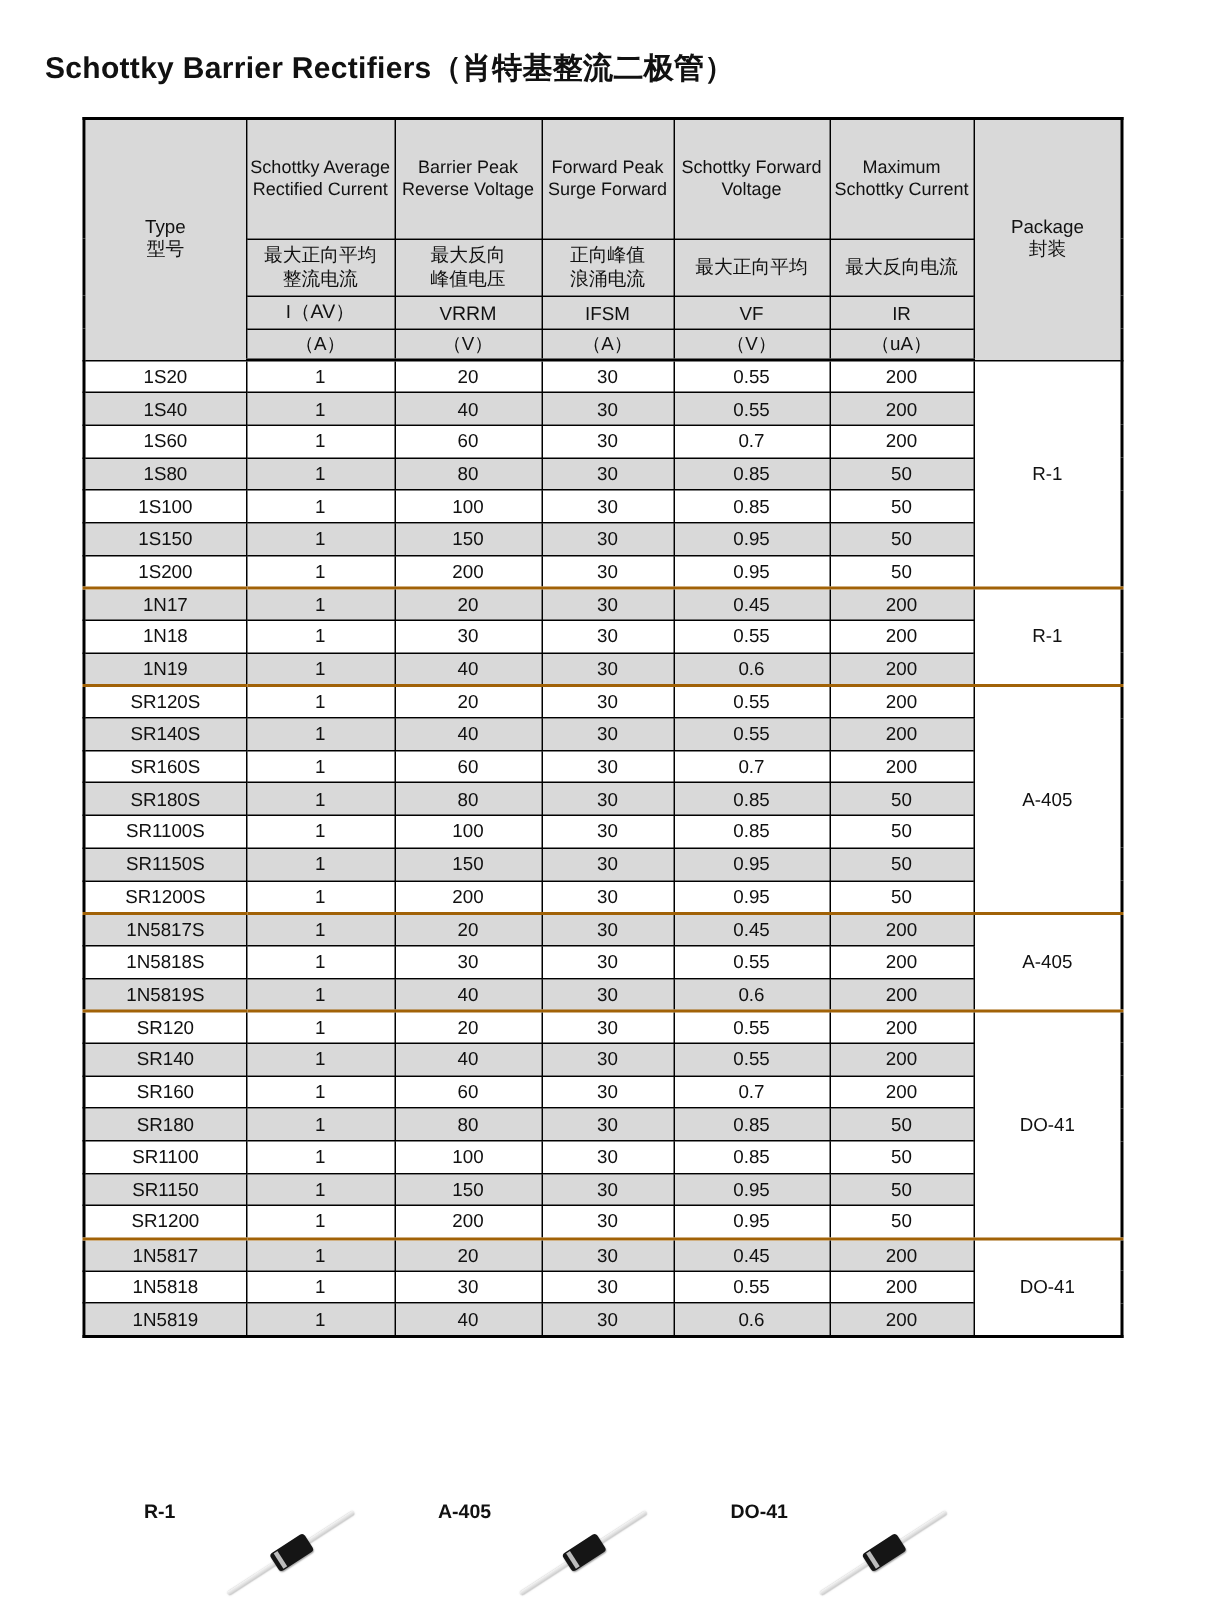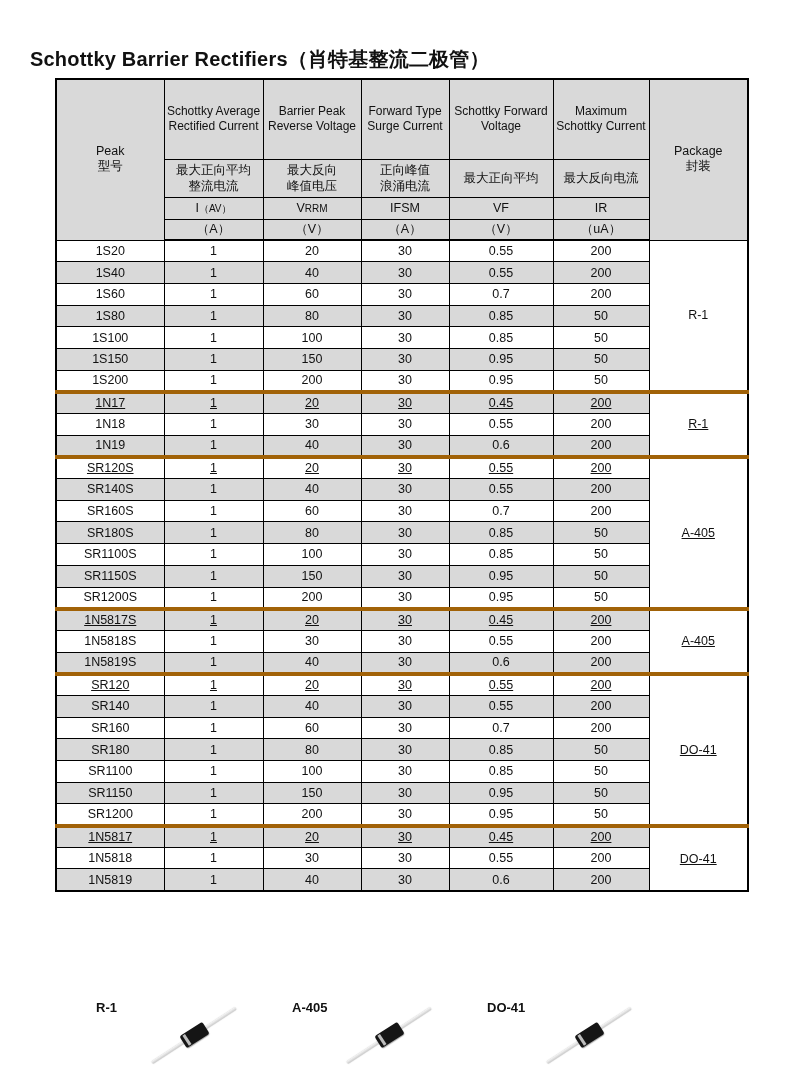--- a/index.html
+++ b/index.html
@@ -3,21 +3,21 @@
 <meta charset="utf-8">
 <style>
   * { margin:0; padding:0; box-sizing:border-box; }
   html,body { background:#ffffff; }
   body {
     width:803px; height:1080px; position:relative;
     font-family:"Liberation Sans","DejaVu Sans",sans-serif;
     color:#111;
   }
   .page-title {
-    position:absolute; left:30px; top:46px;
+    position:absolute; left:30px; top:32px;
     font-size:20px; font-weight:bold; letter-spacing:0.2px;
     white-space:nowrap;
   }
   table.spec {
     position:absolute; left:55px; top:78px; width:692px;
     border-collapse:collapse; table-layout:fixed;
     border:2px solid #000;
     font-size:12.5px;
   }
   table.spec th, table.spec td {
@@ -25,25 +25,25 @@
     text-align:center; vertical-align:middle;
     padding:0 2px;
     font-weight:normal;
     overflow:hidden;
   }
   thead th { background:#d9d9d9; }
   .h-en  { height:80px; font-size:12px; line-height:1.25; }
   .h-cn  { height:38px; font-size:12.5px; line-height:1.3; white-space:pre-line; }
   .h-sym { height:22px; font-size:12.5px; }
   .h-unit{ height:21px; font-size:12.5px; }
-  .sym-small { font-size:10px; }
+  .sym-small { font-size:13px; }
   thead tr.unit-row th { border-bottom:2px solid #000; }
   tbody td { height:21.7px; background:#ffffff; }
   tbody tr.stripe td { background:#d9d9d9; }
-  tbody tr.group-start td { border-top:4px solid #a16207;text-decoration:underline; }
+  tbody tr.group-start td { border-top:2px solid #a16207; }
   tbody td.package-cell { background:#ffffff !important; font-size:12.5px; }
   .pkg-label {
     position:absolute; font-size:13px; font-weight:bold; white-space:nowrap;
   }
   .diode { position:absolute; width:96px; height:64px; }
   .diode .lead {
     position:absolute; left:-2px; right:-2px; top:50%; height:3px; margin-top:-1.5px;
     background:linear-gradient(180deg,#f4f4f4 0%,#dedede 55%,#c8c8c8 100%);
     border-radius:2px; transform:rotate(-33deg);
     box-shadow:0 0 1px rgba(150,150,150,.8);
@@ -70,26 +70,26 @@
       <col style="width:99px">
       <col style="width:98px">
     <col style="width:88px">
       <col style="width:104px">
       <col style="width:96px">
       <col style="width:99px">
   </colgroup>
   <thead>
     <tr>
       <th rowspan="4">
-        <div>Peak</div>
+        <div>Type</div>
         <div>型号</div>
       </th>
       <th class="h-en">Schottky Average Rectified Current</th>
       <th class="h-en">Barrier Peak Reverse Voltage</th>
-      <th class="h-en">Forward Type Surge Current</th>
+      <th class="h-en">Forward Peak Surge Forward</th>
       <th class="h-en">Schottky Forward Voltage</th>
       <th class="h-en">Maximum Schottky Current</th>
       <th rowspan="4">
         <div>Package</div>
         <div>封装</div>
       </th>
     </tr>
     <tr>
       <th class="h-cn">最大正向平均
 整流电流</th>

